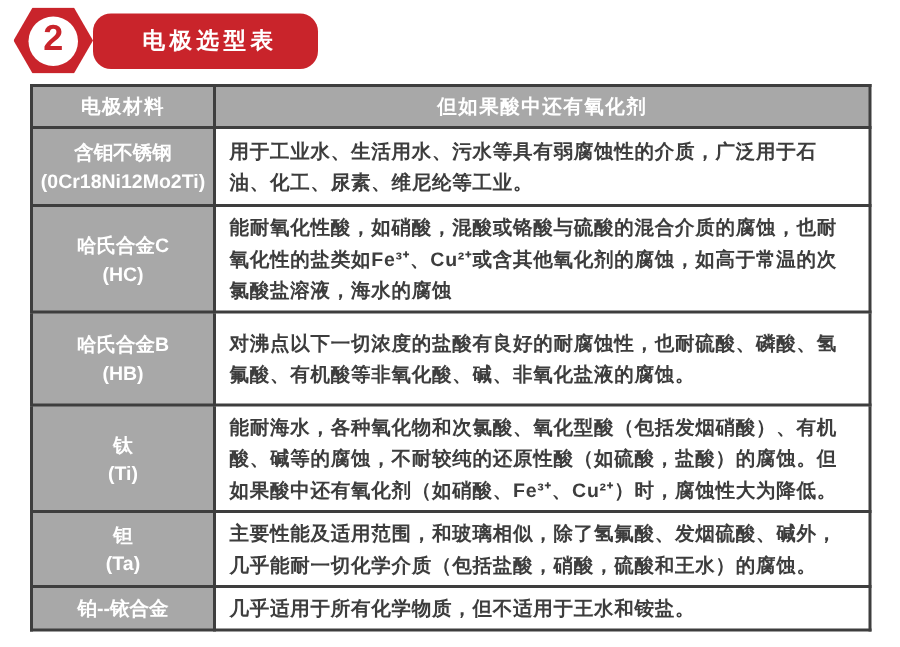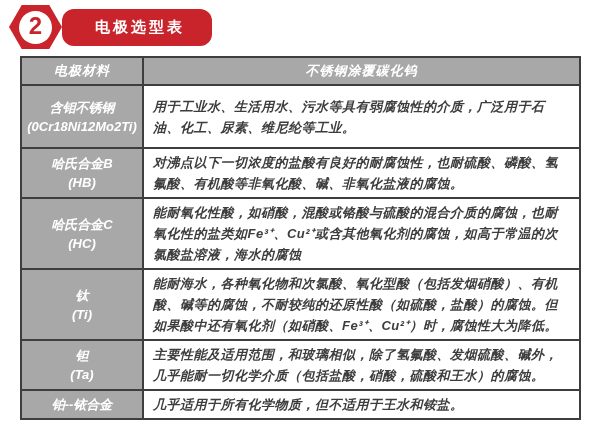--- a/index.html
+++ b/index.html
@@ -41,21 +41,21 @@
     z-index: 1;
   }
 
   
   table.spec {
     border-collapse: collapse;
     margin-left: 20px;
     width: 561px;
     table-layout: fixed;
   }
-  table.spec th, table.spec td { border: 2px solid #3e3e3e; font-style: italic; }
+  table.spec th, table.spec td { border: 2px solid #3e3e3e; }
   col.c-material { width: 122px; }
   th.col-header {
     background: #a8a8a8; color: #ffffff;
     font-size: 13px; font-weight: bold; letter-spacing: 1px;
     text-align: center; padding: 4px 2px;
   }
   td.material-cell {
     background: #a8a8a8; color: #ffffff;
     font-size: 13px; font-weight: bold;
     text-align: center; vertical-align: middle;
@@ -64,21 +64,21 @@
   }
   td.desc-cell {
     background: #ffffff; color: #3d3d3d;
     font-size: 13px; font-weight: 600;
     line-height: 21px; letter-spacing: 0.5px;
     vertical-align: middle;
     padding: 3px 9px;
     margin-left: 44px;
   }
   tbody tr:nth-child(1) { height: 26px; }
-  tbody tr:nth-child(2) { height: 63px; }
+  tbody tr:nth-child(2) { height: 52px; }
   tbody tr:nth-child(3) { height: 42px; }
   tbody tr:nth-child(4) { height: 62px; }
   tbody tr:nth-child(5) { height: 70px; }
   tbody tr:nth-child(6) { height: 48px; }
   tbody tr:nth-child(7) { height: 24px; }
   tbody tr:nth-child(8) { height: 24px; }
 </style>
 </head>
 <body>
 
@@ -94,36 +94,36 @@
   </div>
 
   <table class="spec">
     <colgroup>
       <col class="c-material">
       <col class="c-desc">
     </colgroup>
     <tbody>
       <tr>
         <th class="col-header">电极材料</th>
-        <th class="col-header">不锈钢涂覆碳化钨</th>
+        <th class="col-header">但如果酸中还有氧化剂</th>
       </tr>
       <tr>
         <td class="material-cell">含钼不锈钢
 (0Cr18Ni12Mo2Ti)</td>
         <td class="desc-cell">用于工业水、生活用水、污水等具有弱腐蚀性的介质，广泛用于石油、化工、尿素、维尼纶等工业。</td>
       </tr>
       <tr>
+        <td class="material-cell">哈氏合金C
+(HC)</td>
+        <td class="desc-cell">能耐氧化性酸，如硝酸，混酸或铬酸与硫酸的混合介质的腐蚀，也耐氧化性的盐类如Fe³⁺、Cu²⁺或含其他氧化剂的腐蚀，如高于常温的次氯酸盐溶液，海水的腐蚀</td>
+      </tr>
+      <tr>
         <td class="material-cell">哈氏合金B
 (HB)</td>
         <td class="desc-cell">对沸点以下一切浓度的盐酸有良好的耐腐蚀性，也耐硫酸、磷酸、氢氟酸、有机酸等非氧化酸、碱、非氧化盐液的腐蚀。</td>
-      </tr>
-      <tr>
-        <td class="material-cell">哈氏合金C
-(HC)</td>
-        <td class="desc-cell">能耐氧化性酸，如硝酸，混酸或铬酸与硫酸的混合介质的腐蚀，也耐氧化性的盐类如Fe³⁺、Cu²⁺或含其他氧化剂的腐蚀，如高于常温的次氯酸盐溶液，海水的腐蚀</td>
       </tr>
       <tr>
         <td class="material-cell">钛
 (Ti)</td>
         <td class="desc-cell">能耐海水，各种氧化物和次氯酸、氧化型酸（包括发烟硝酸）、有机酸、碱等的腐蚀，不耐较纯的还原性酸（如硫酸，盐酸）的腐蚀。但如果酸中还有氧化剂（如硝酸、Fe³⁺、Cu²⁺）时，腐蚀性大为降低。</td>
       </tr>
       <tr>
         <td class="material-cell">钽
 (Ta)</td>
         <td class="desc-cell">主要性能及适用范围，和玻璃相似，除了氢氟酸、发烟硫酸、碱外，几乎能耐一切化学介质（包括盐酸，硝酸，硫酸和王水）的腐蚀。</td>

